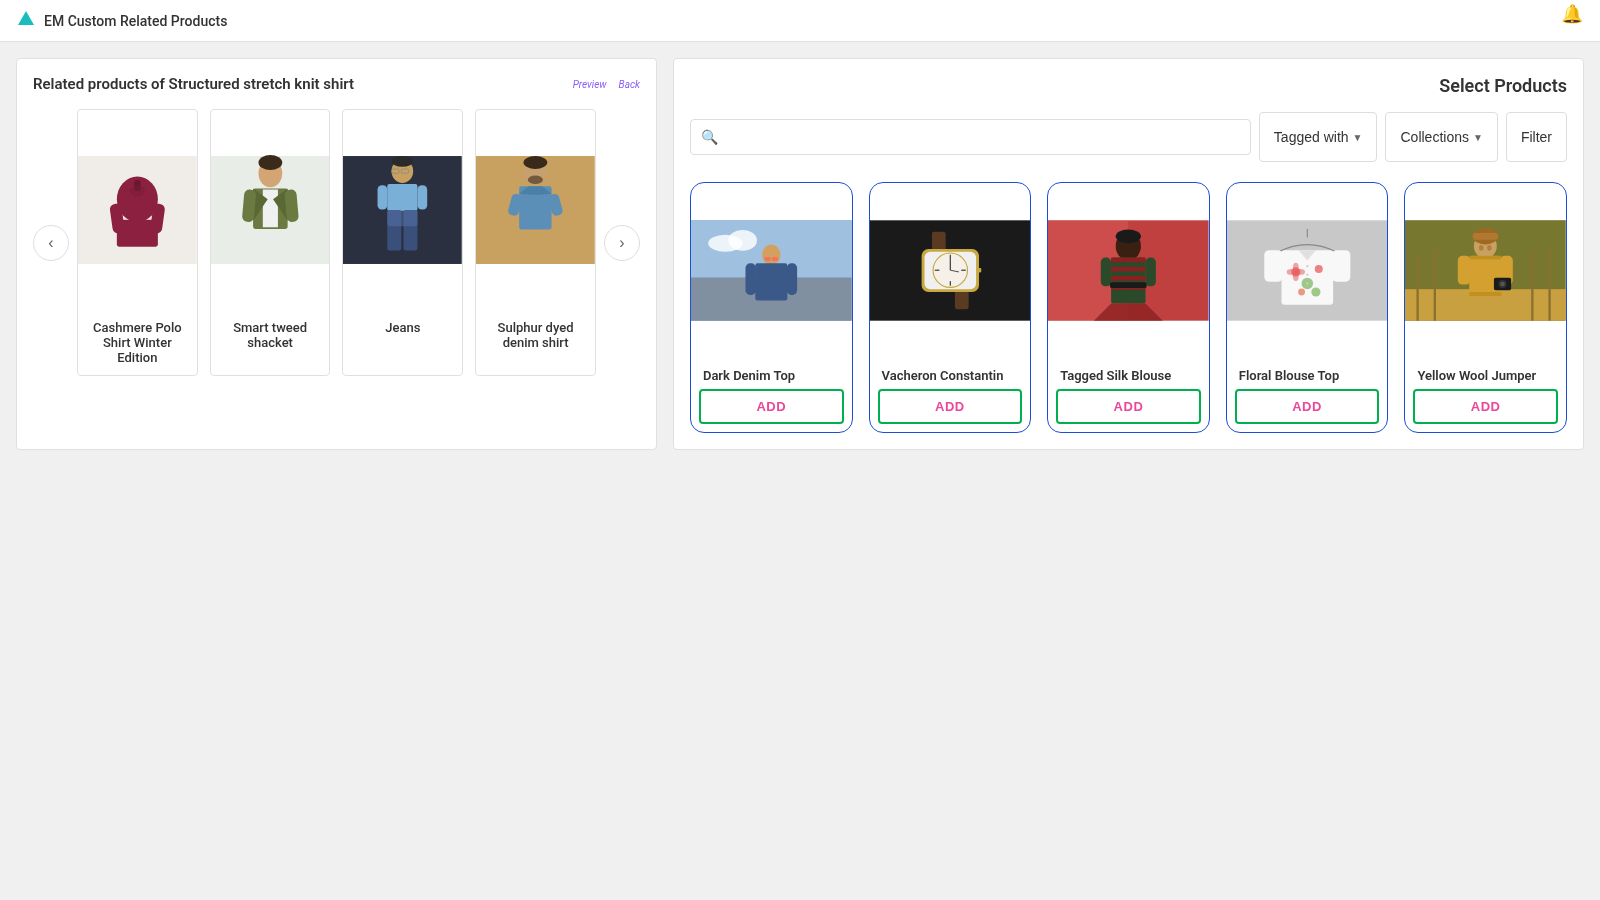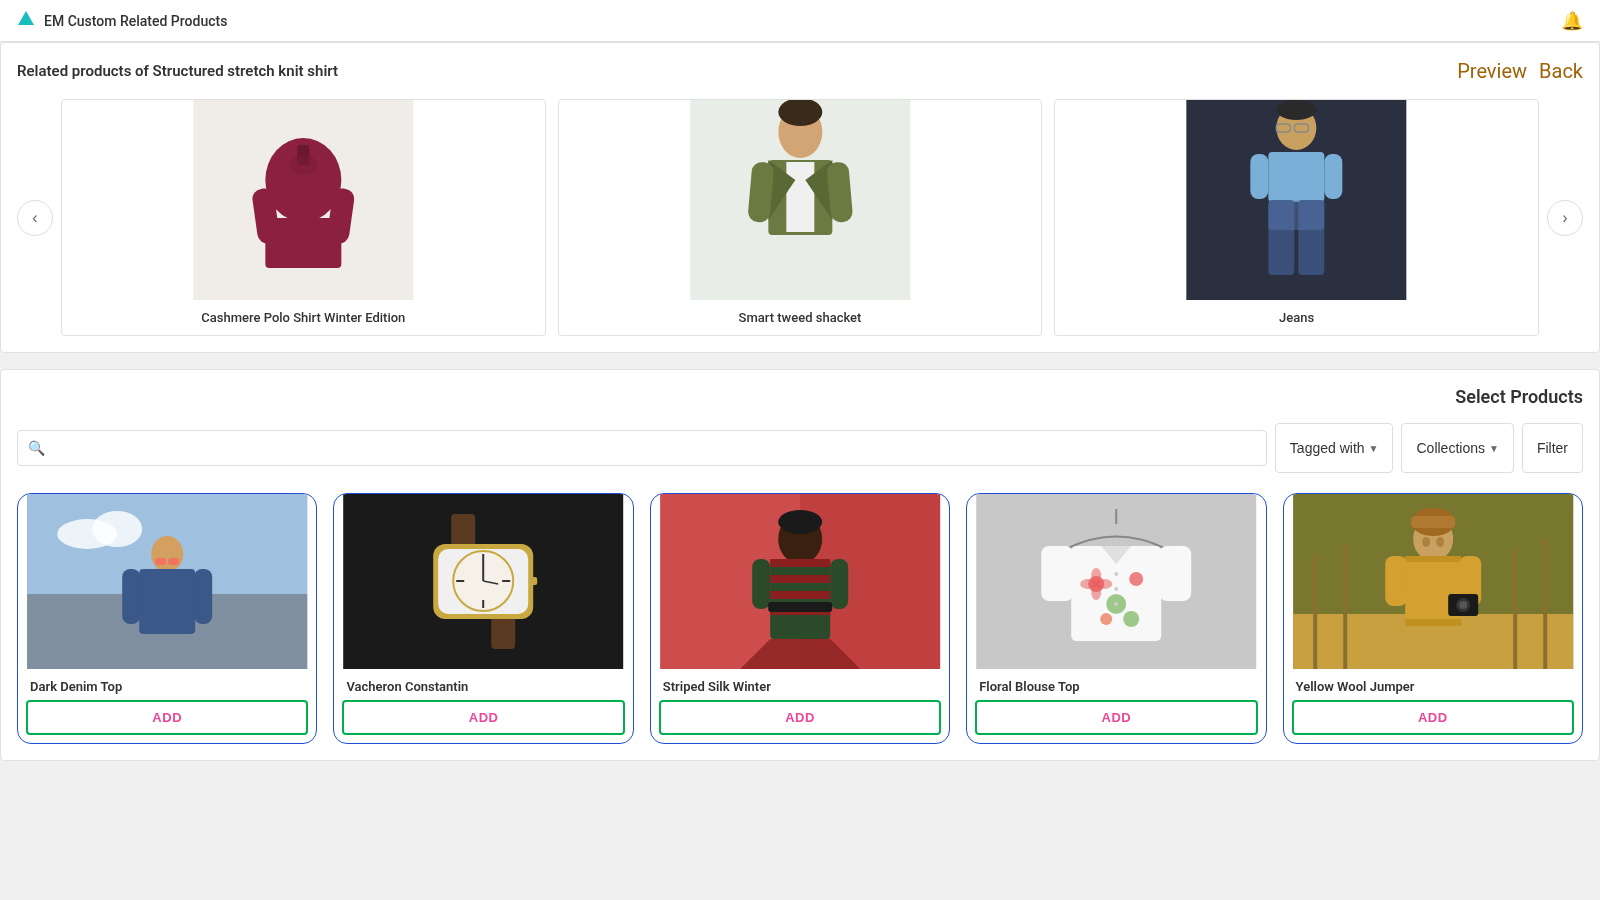--- a/index.html
+++ b/index.html
@@ -3,51 +3,50 @@
   <meta charset="utf-8">
   <style>
     * { box-sizing: border-box; margin: 0; padding: 0; }
     body { font-family: -apple-system, BlinkMacSystemFont, 'Segoe UI', Roboto, sans-serif; background: #f0f0f0; font-size: 14px; color: #333; }
 
     
     .top-bar {
       background: #fff;
       height: 42px;
       display: flex;
-      align-items: center;
-      padding: 9px 16px;
+      padding: 3px 16px;
       border-bottom: 1px solid #e0e0e0;
       justify-content: space-between;
     }
     .top-bar-left { display: flex; align-items: center; gap: 8px; }
     .top-bar-icon { color: #00b6b6; font-size: 18px; }
     .top-bar-title { font-size: 14px; font-weight: 500; color: #333; }
     .top-bar-bell { font-size: 18px; color: #888; cursor: pointer; }
 
     
-    .main-content { display: flex; flex-direction: column; gap: 16px; }
+    .main-content { padding: 16px; display: flex; gap: 16px; }
 
     
     .card {
       background: #fff;
       border-radius: 4px;
       border: 1px solid #e0e0e0;
       padding: 16px;
     }
 
     
     .related-header {
       display: flex;
       justify-content: space-between;
       align-items: center;
       margin-bottom: 16px;
     }
     .related-title { font-size: 15px; font-weight: 600; }
     .related-actions { display: flex; gap: 12px; }
-    .related-link { color: #a16207; text-decoration: none; font-size: 20px; }
+    .related-link { color: #8b5cf6; text-decoration: none; font-size: 10px; font-style: italic; }
 
     
     .carousel-wrapper { position: relative; display: flex; align-items: center; }
     .carousel-btn {
       background: #fff;
       border: 1px solid #ddd;
       border-radius: 50%;
       width: 36px;
       height: 36px;
       display: flex;
@@ -263,20 +262,43 @@
 
               <rect x="-28" y="0" width="26" height="75" rx="4" fill="#3a4f7a"></rect>
               <rect x="2" y="0" width="26" height="75" rx="4" fill="#3a4f7a"></rect>
 
               <rect x="-28" y="0" width="56" height="30" rx="4" fill="#6080b8" opacity="0.4"></rect>
             </g>
           </svg>
           <div class="carousel-item-label">Jeans</div>
         </div>
 
+        <div class="carousel-item">
+          <svg class="carousel-img-svg" viewBox="0 0 220 200" xmlns="http://www.w3.org/2000/svg">
+            <rect width="220" height="200" fill="#c8a060"></rect>
+
+            <g transform="translate(110,100)">
+
+              <ellipse cx="0" cy="-70" rx="22" ry="24" fill="#c8a070"></ellipse>
+
+              <ellipse cx="0" cy="-88" rx="22" ry="12" fill="#3a2a1a"></ellipse>
+              <ellipse cx="0" cy="-56" rx="14" ry="8" fill="#3a2a1a" opacity="0.6"></ellipse>
+
+              <rect x="-30" y="-44" width="60" height="80" rx="4" fill="#5b8fb8"></rect>
+
+              <rect x="-50" y="-30" width="20" height="40" rx="8" fill="#5b8fb8" transform="rotate(15,-40,0)"></rect>
+              <rect x="30" y="-30" width="20" height="40" rx="8" fill="#5b8fb8" transform="rotate(-15,40,0)"></rect>
+
+              <polygon points="-12,-44 0,-28 12,-44" fill="#4a7fa8"></polygon>
+              <polygon points="-12,-44 -30,-30 0,-28" fill="#4a7fa8"></polygon>
+              <polygon points="12,-44 30,-30 0,-28" fill="#4a7fa8"></polygon>
+            </g>
+          </svg>
+          <div class="carousel-item-label">Sulphur dyed denim shirt</div>
+        </div>
 
       </div>
       <button class="carousel-btn">›</button>
     </div>
   </div>
 
   <div class="card">
     <h2 class="section-title">Select Products</h2>
 
     <div class="search-filter-row">
@@ -363,21 +385,21 @@
 
           <rect x="92" y="65" width="18" height="50" rx="8" fill="#2a4a2a"></rect>
           <rect x="170" y="65" width="18" height="50" rx="8" fill="#2a4a2a"></rect>
 
           <rect x="108" y="108" width="64" height="10" rx="3" fill="#1a1a1a"></rect>
 
           <polygon points="110,145 80,175 200,175 170,145" fill="#8a2020" opacity="0.8"></polygon>
 
           <ellipse cx="140" cy="28" rx="22" ry="12" fill="#1a1a1a"></ellipse>
         </svg>
-        <div class="product-card-name">Striped Silk Winter</div>
+        <div class="product-card-name">Tagged Silk Blouse</div>
         <button class="add-btn">ADD</button>
       </div>
 
       <div class="product-card">
         <svg class="product-img-svg" viewBox="0 0 280 175" xmlns="http://www.w3.org/2000/svg">
           <rect width="280" height="175" fill="#c8c8c8"></rect>
 
           <line x1="140" y1="15" x2="140" y2="30" stroke="#888" stroke-width="2"></line>
           <path d="M 90 55 Q 140 30 190 55" fill="none" stroke="#888" stroke-width="2"></path>
 

